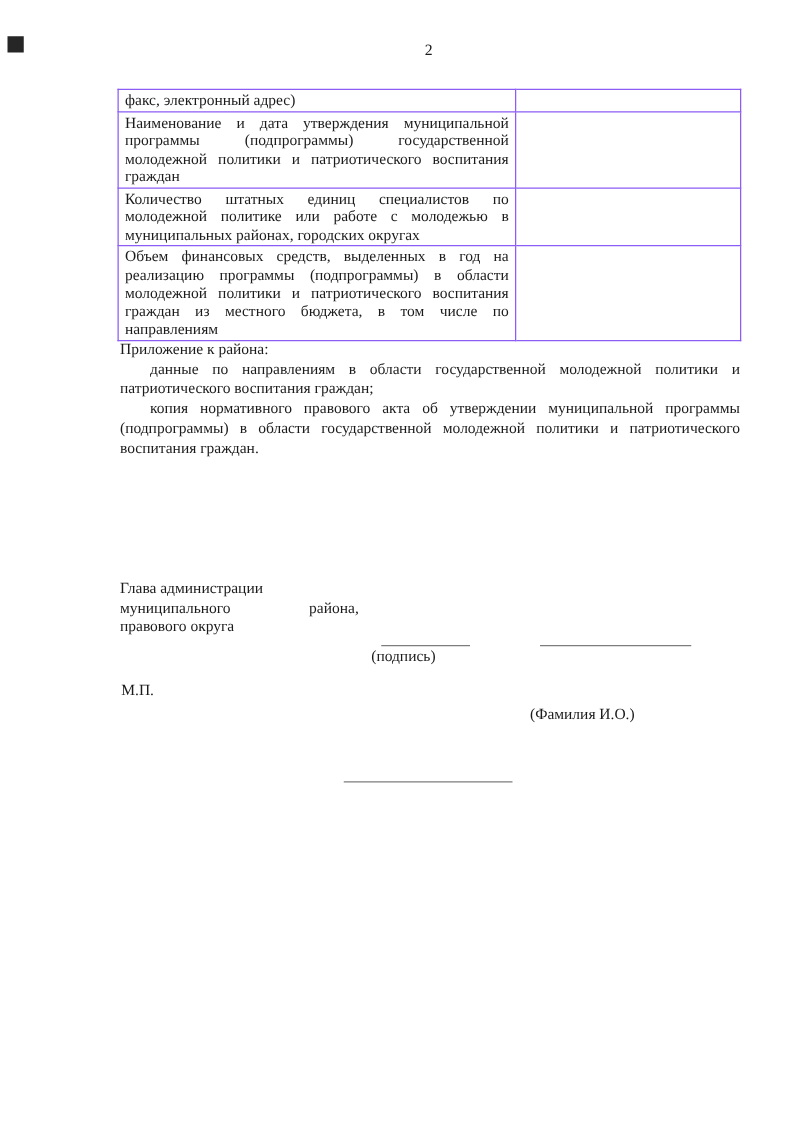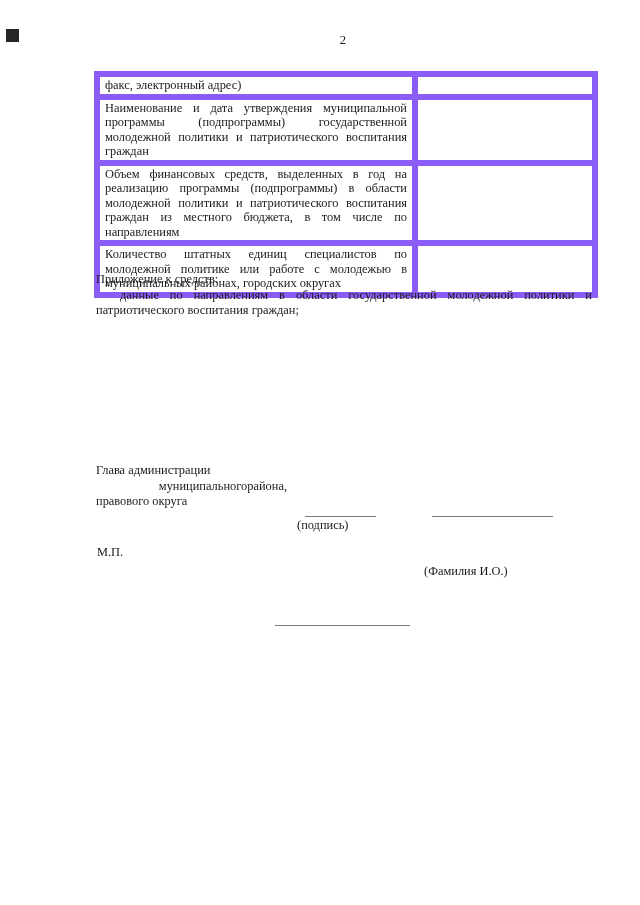--- a/index.html
+++ b/index.html
@@ -35,21 +35,21 @@
   }
   table.doc-table {
     position: absolute;
     left: 94px;
     top: 71px;
     width: 498px;
     border-collapse: collapse;
     table-layout: fixed;
   }
   table.doc-table td {
-    border: 6px solid #8b5cf6;
+    border: 1px solid #8b5cf6;
     padding: 1px 5px;
     font-size: 12.4px;
     line-height: 14.5px;
     vertical-align: top;
   }
   table.doc-table td.lbl {
     text-align: justify;
   }
   .attachments {
     position: absolute;
@@ -69,21 +69,21 @@
   .sig-title {
     position: absolute;
     left: 96px;
     top: 463px;
     width: 191px;
     font-size: 12.4px;
     line-height: 15.5px;
   }
   .sig-title .justified-line {
     display: flex;
-    justify-content: flex-end;
+    justify-content: space-between;
   }
   .rule {
     position: absolute;
     height: 1px;
     background: #7d7d7d;
   }
   .rule.sig-line   { left: 305px; top: 516px; width: 71px; }
   .rule.name-line  { left: 432px; top: 516px; width: 121px; }
   .rule.bottom-line{ left: 275px; top: 625px; width: 135px; }
   .caption {
@@ -120,33 +120,34 @@
     <tbody>
       <tr>
         <td class="lbl">факс, электронный адрес)</td>
         <td class="val"></td>
       </tr>
       <tr>
         <td class="lbl">Наименование и дата утверждения муниципальной программы (подпрограммы) государственной молодежной политики и патриотического воспитания граждан</td>
         <td class="val"></td>
       </tr>
       <tr>
-        <td class="lbl">Объем финансовых средств, выделенных в год на реализацию программы (подпрограммы) в области молодежной политики и патриотического воспитания граждан из местного бюджета, в том числе по направлениям</td>
+        <td class="lbl">Количество штатных единиц специалистов по молодежной политике или работе с молодежью в муниципальных районах, городских округах</td>
         <td class="val"></td>
       </tr>
       <tr>
-        <td class="lbl">Количество штатных единиц специалистов по молодежной политике или работе с молодежью в муниципальных районах, городских округах</td>
+        <td class="lbl">Объем финансовых средств, выделенных в год на реализацию программы (подпрограммы) в области молодежной политики и патриотического воспитания граждан из местного бюджета, в том числе по направлениям</td>
         <td class="val"></td>
       </tr>
     </tbody>
   </table>
 
   <div class="attachments">
-    <p>Приложение к средств:</p>
+    <p>Приложение к района:</p>
     <p class="item">данные по направлениям в области государственной молодежной политики и патриотического воспитания граждан;</p>
+    <p class="item">копия нормативного правового акта об утверждении муниципальной программы (подпрограммы) в области государственной молодежной политики и патриотического воспитания граждан.</p>
   </div>
 
   <div class="sig-title">
     <div>Глава администрации</div>
     <div class="justified-line">
       <span>муниципального</span>
       <span>района,</span>
     </div>
     <div>правового округа</div>
   </div>

